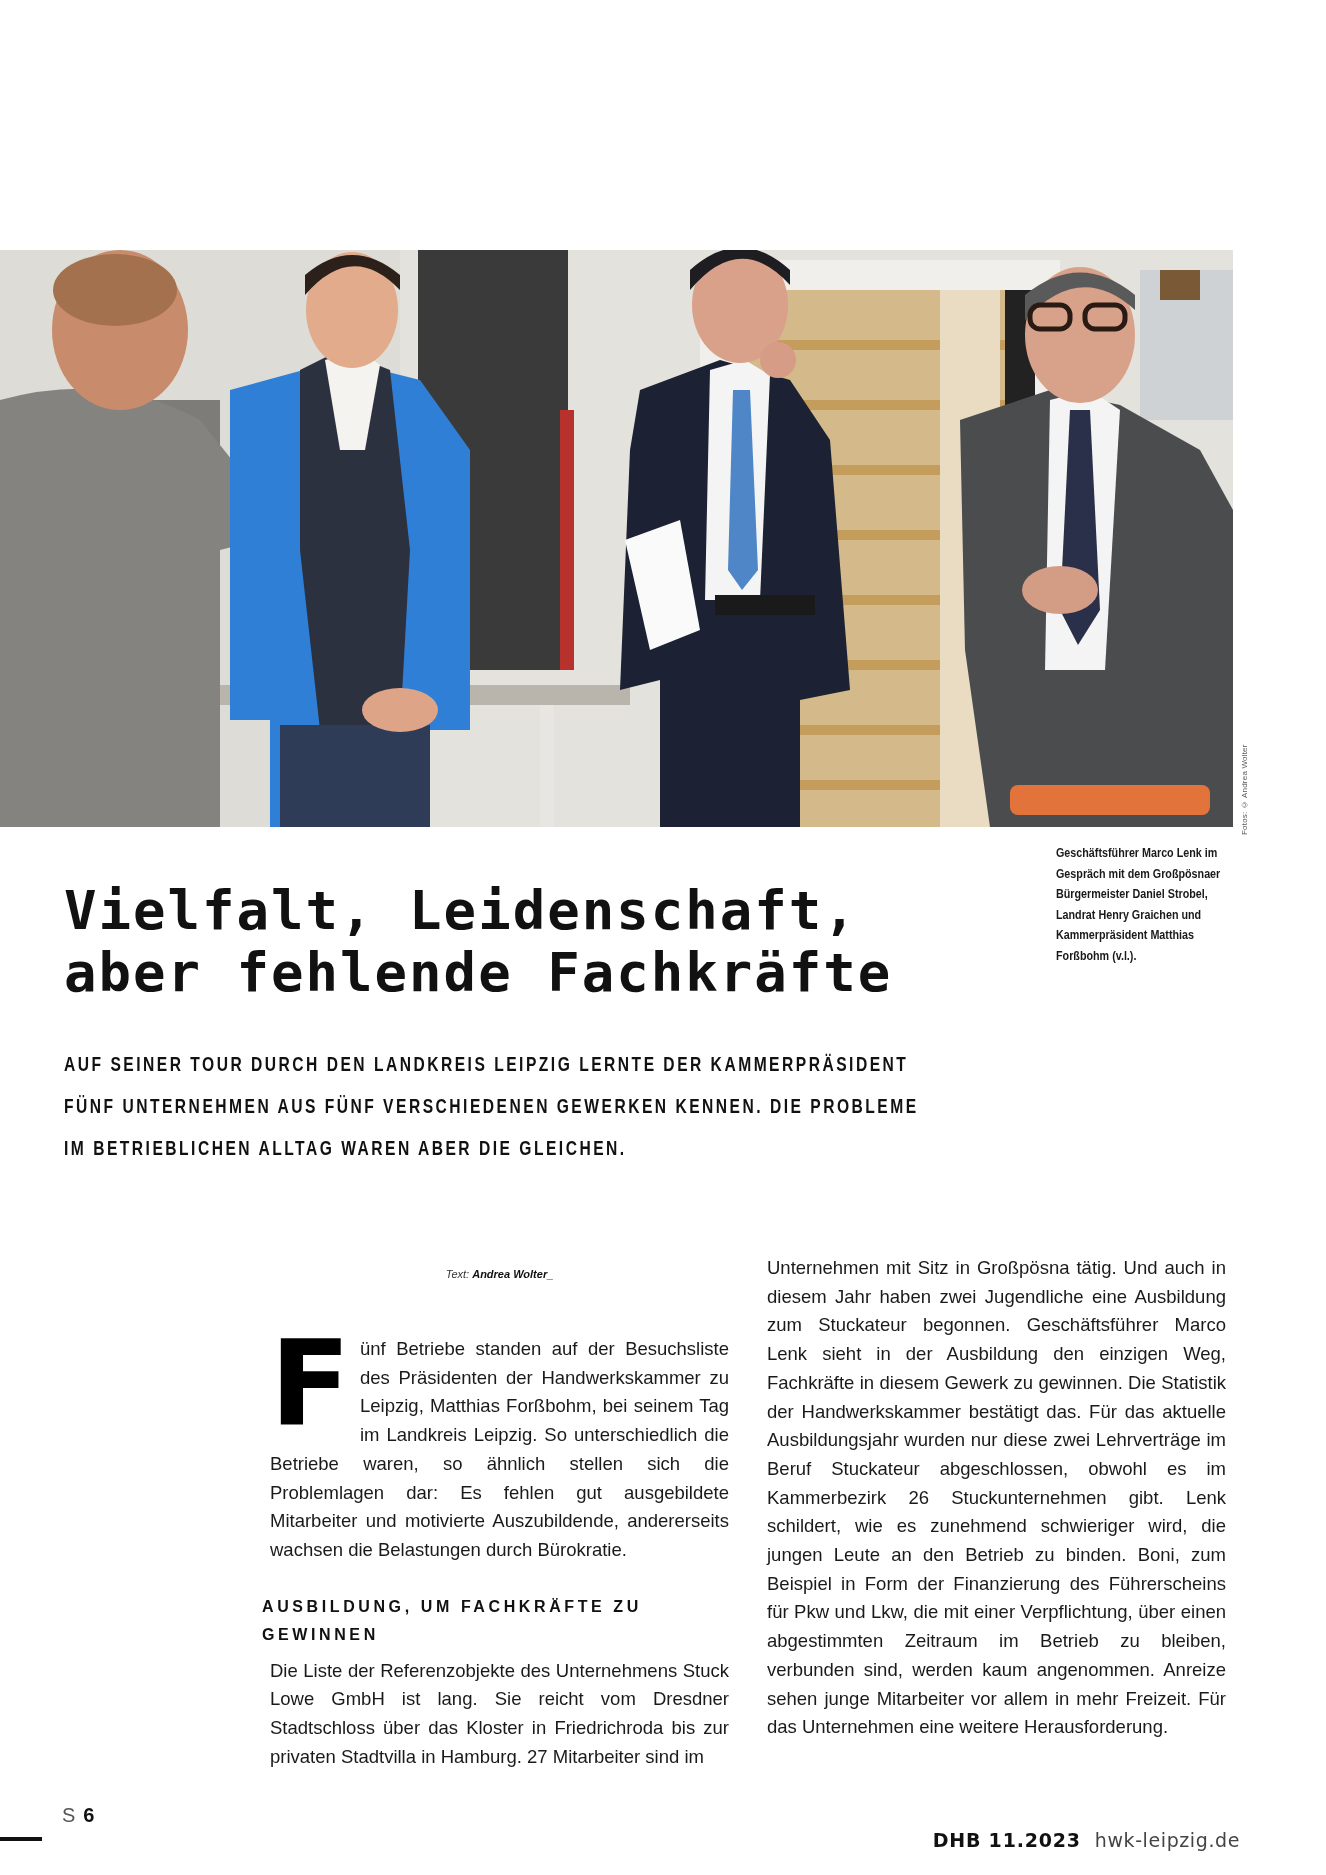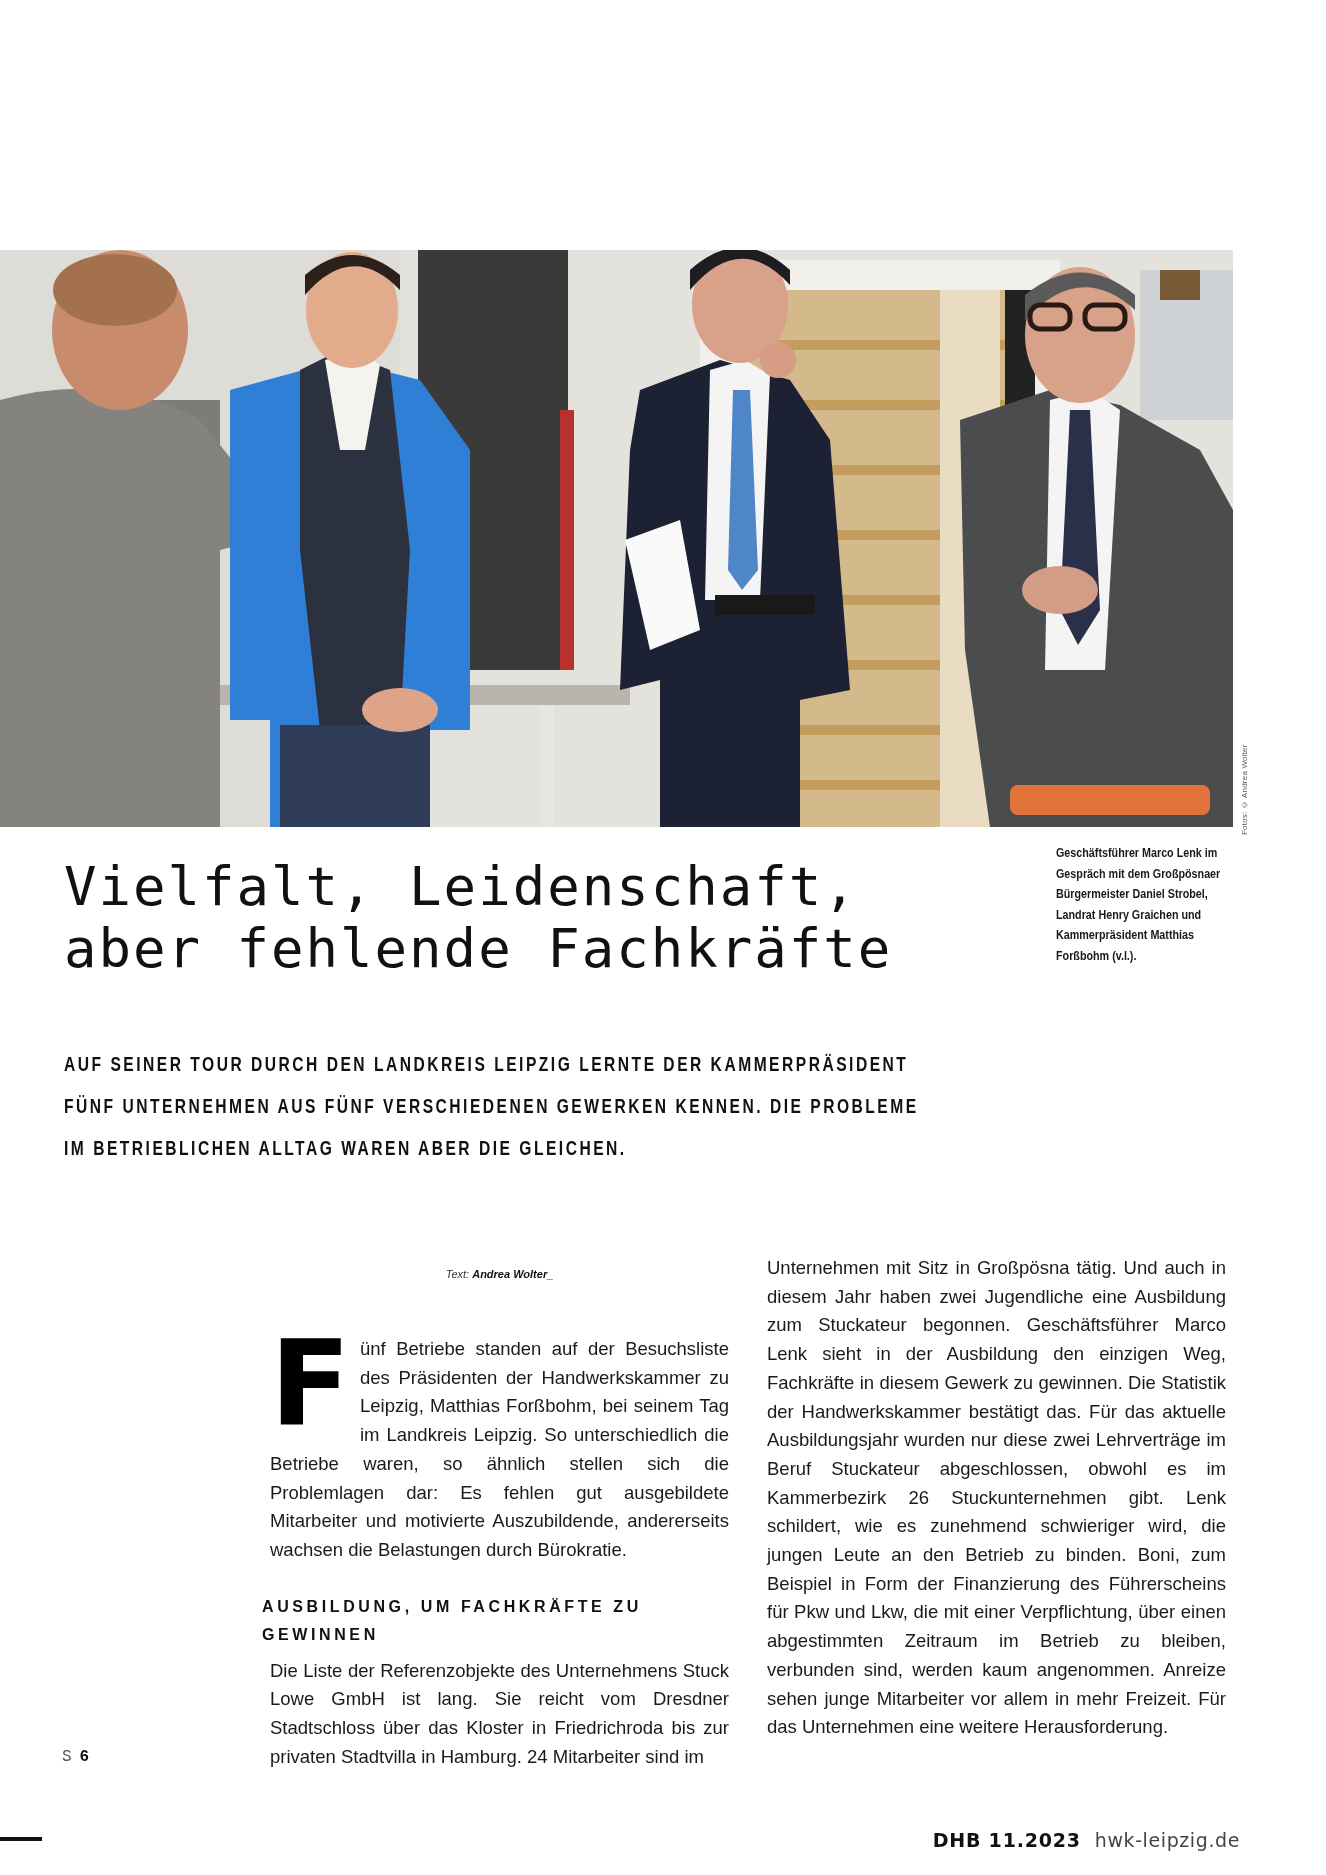--- a/index.html
+++ b/index.html
@@ -22,22 +22,22 @@
     }
     
     .caption {
       position: absolute; left: 1056px; top: 843px; width: 190px;
       font-family: "Liberation Sans", sans-serif; font-weight: bold;
       font-size: 12.5px; line-height: 20.5px; color: #1a1a1a;
       transform: scaleX(0.86); transform-origin: left top; width: 220px;
     }
     
     .headline {
-      position: absolute; left: 64px; top: 856px; width: 1000px;
-      font-family: "DejaVu Sans Mono", monospace; font-weight: normal;
+      position: absolute; left: 64px; top: 880px; width: 1000px;
+      font-family: "DejaVu Sans Mono", monospace; font-weight: bold;
       font-size: 54px; line-height: 62px; letter-spacing: 2px; color: #111;
       margin: 0;
     }
     
     .lead {
       position: absolute; left: 64px; top: 1043px; width: 1000px;
       font-family: "Liberation Sans", sans-serif; font-weight: bold;
       font-size: 20px; line-height: 42px; letter-spacing: 3.2px; color: #111;
       text-transform: uppercase; margin: 0;
       transform: scaleX(0.78); transform-origin: left top; width: 1300px;
@@ -64,22 +64,22 @@
     .subhead {
       font-family: "Liberation Sans", sans-serif; font-weight: bold;
       font-size: 16px; letter-spacing: 3.6px; text-transform: uppercase;
       margin: 28px 0 0 0; line-height: 28px; text-align: left; color: #111;
     }
     
     .footer-rule {
       position: absolute; left: 0; top: 1837px; width: 42px; height: 4px; background: #111;
     }
     .folio {
-      position: absolute; left: 62px; top: 1748px; font-size: 16px; color: #222;
-      font-family: Liberation Mono, monospace;
+      position: absolute; left: 62px; top: 1804px; font-size: 20px; color: #222;
+      font-family: Liberation Sans, sans-serif;
     }
     .folio .label { font-weight: normal; margin-right: 8px; color: #555; }
     .folio .num { font-weight: bold; color: #111; }
     .footer-right {
       position: absolute; right: 86px; top: 1829px; font-size: 19px; color: #111;
       font-family: "DejaVu Sans", sans-serif;
     }
     .footer-right .issue { font-weight: bold; letter-spacing: 0.8px; margin-right: 14px; }
     .footer-right .site { color: #444; letter-spacing: 0.6px; }
   </style>
@@ -173,21 +173,21 @@
   <div>im betrieblichen Alltag waren aber die gleichen.</div>
 </div>
 
 <div class="col col-left">
   <div class="byline">
     <span>Text:</span>
     <span class="author">Andrea Wolter_</span>
   </div>
   <p><span class="dropcap">F</span><span>ünf Betriebe standen auf der Besuchsliste des Präsidenten der Handwerkskammer zu Leipzig, Matthias Forßbohm, bei seinem Tag im Landkreis Leipzig. So unterschiedlich die Betriebe waren, so ähnlich stellen sich die Problemlagen dar: Es fehlen gut ausgebildete Mitarbeiter und motivierte Auszubildende, andererseits wachsen die Belastungen durch Bürokratie.</span></p>
   <div class="subhead">Ausbildung, um Fachkräfte zu gewinnen</div>
-  <p>Die Liste der Referenzobjekte des Unternehmens Stuck Lowe GmbH ist lang. Sie reicht vom Dresdner Stadtschloss über das Kloster in Friedrichroda bis zur privaten Stadtvilla in Hamburg. 24 Mitarbeiter sind im</p>
+  <p>Die Liste der Referenzobjekte des Unternehmens Stuck Lowe GmbH ist lang. Sie reicht vom Dresdner Stadtschloss über das Kloster in Friedrichroda bis zur privaten Stadtvilla in Hamburg. 27 Mitarbeiter sind im</p>
 </div>
 
 <div class="col col-right">
   <p>Unternehmen mit Sitz in Großpösna tätig. Und auch in diesem Jahr haben zwei Jugendliche eine Ausbildung zum Stuckateur begonnen. Geschäftsführer Marco Lenk sieht in der Ausbildung den einzigen Weg, Fachkräfte in diesem Gewerk zu gewinnen. Die Statistik der Handwerkskammer bestätigt das. Für das aktuelle Ausbildungsjahr wurden nur diese zwei Lehrverträge im Beruf Stuckateur abgeschlossen, obwohl es im Kammerbezirk 26 Stuckunternehmen gibt. Lenk schildert, wie es zunehmend schwieriger wird, die jungen Leute an den Betrieb zu binden. Boni, zum Beispiel in Form der Finanzierung des Führerscheins für Pkw und Lkw, die mit einer Verpflichtung, über einen abgestimmten Zeitraum im Betrieb zu bleiben, verbunden sind, werden kaum angenommen. Anreize sehen junge Mitarbeiter vor allem in mehr Freizeit. Für das Unternehmen eine weitere Herausforderung.</p>
 </div>
 
 <div class="footer-rule"></div>
 <div class="folio">
   <span class="label">S</span><span class="num">6</span>
 </div>

